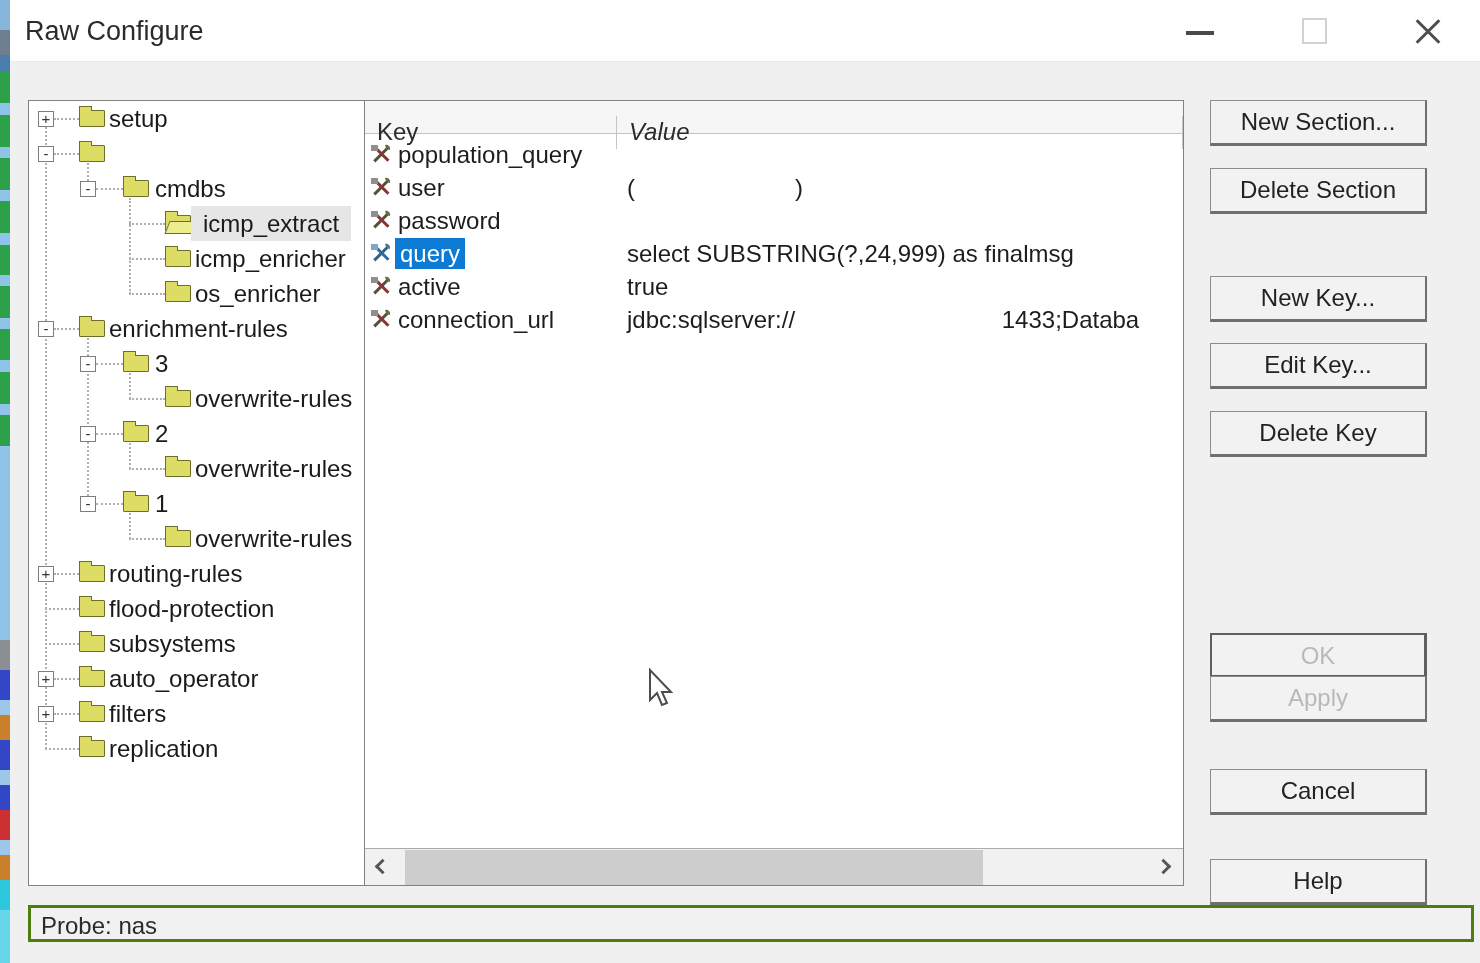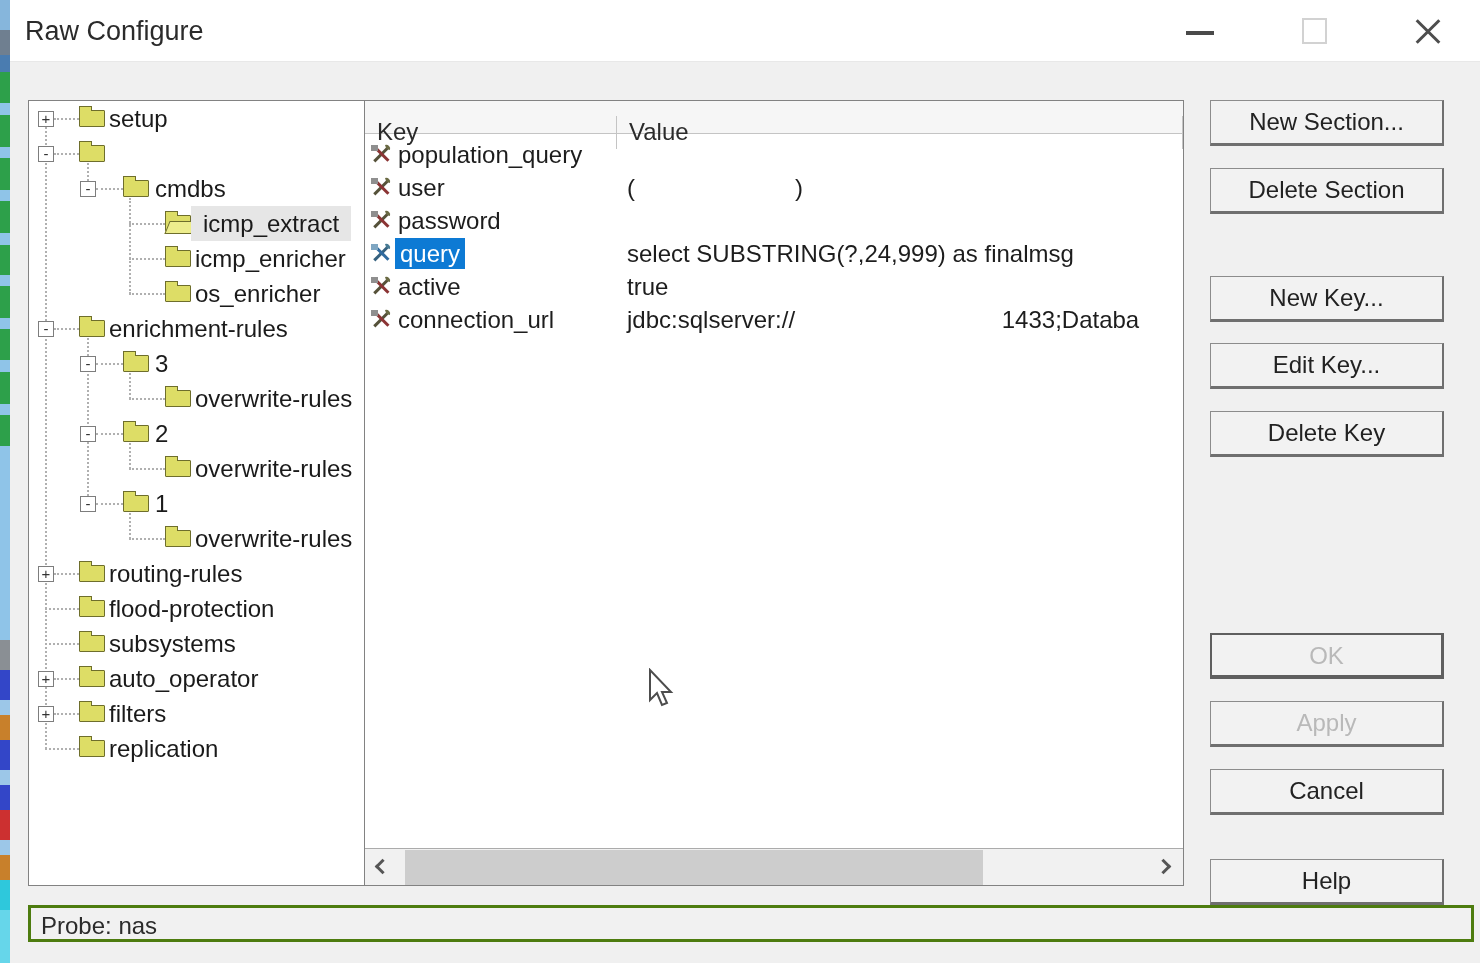--- a/index.html
+++ b/index.html
@@ -46,39 +46,39 @@
   .t1 .exp { left:51px; } .t1 .conn { left:67px; width:27px; }  .t1 .fold { left:94px; } .t1 .tlabel { left:126px; }
   .t2 .conn { left:100px; width:36px; } .t2 .fold { left:136px; } .t2 .tlabel { left:166px; }
 
   
   #kv-panel { position:absolute; left:364px; top:38px; width:820px; height:786px;
               background:#ffffff; border:1px solid #828282; overflow:hidden; }
   #kv-header { position:absolute; left:0; top:0; width:100%; height:33px; background:#f6f6f6;
                border-bottom:1px solid #c4c4c4; }
   .hcell { position:absolute; top:15px; height:33px; line-height:31px; font-size:24px; color:#2b2b2b;
            padding-left:12px; border-right:1px solid #c4c4c4; }
-  #hc-key { left:0; width:252px; } #hc-val { left:252px; width:566px; }
+  #hc-key { left:0; width:252px; } #hc-val { left:252px; width:566px;font-style:italic; }
   #kv-rows { position:absolute; left:0; top:37px; width:100%; }
   .krow { position:relative; height:33px; }
   .kicon { position:absolute; left:5px; top:5px; width:22px; height:22px; }
   .klabel { position:absolute; left:33px; top:0; height:33px; line-height:33px; font-size:24px; color:#1d1d1d; white-space:pre; }
   .klabel.sel { background:#0d7ad4; color:#ffffff; padding:0 5px; margin-left:-3px; height:31px; line-height:31px; top:1px; }
   .vlabel { position:absolute; left:262px; top:0; height:33px; line-height:33px; font-size:24px; color:#1d1d1d; white-space:pre; }
 
   
   #hscroll { position:absolute; left:0; bottom:0; width:100%; height:37px; background:#f1f1f1;
              border-top:1px solid #ababab; }
   #hthumb { position:absolute; left:40px; top:1px; width:578px; height:35px; background:#cdcdcd; }
   .chev { position:absolute; top:12px; width:11px; height:11px;
           border-left:3px solid #555; border-bottom:3px solid #555; }
   #chev-l { left:12px;  transform:rotate(45deg); }
   #chev-r { right:14px; transform:rotate(-135deg); }
 
   
-  .pushbtn { position:absolute; left:1210px; width:234px; height:46px; background:#f2f2f2;
+  .pushbtn { position:absolute; left:1210px; width:217px; height:46px; background:#f2f2f2;
              border:1px solid #8c8c8c; border-right:2px solid #6f6f6f; border-bottom:3px solid #6f6f6f;
              font-size:24px; color:#222; text-align:center; line-height:42px; }
   .pushbtn.default { border:2px solid #5f5f5f; border-right:3px solid #5f5f5f; border-bottom:4px solid #5f5f5f; }
   .pushbtn.disabled { color:#b9b9b9; }
 
   
   #status-bar { position:absolute; left:28px; top:843px; width:1446px; height:37px;
                 border:3px solid #4d7c0f; background:#f1f1f1; }
   #status-text { position:absolute; left:10px; top:0; height:35px; line-height:35px; font-size:24px; color:#2b2b2b; }
 
@@ -294,21 +294,21 @@
         <div class="chev" id="chev-r"></div>
       </div>
     </div>
 
     <div class="pushbtn" style="top:38px;">New Section...</div>
     <div class="pushbtn" style="top:106px;">Delete Section</div>
     <div class="pushbtn" style="top:214px;">New Key...</div>
     <div class="pushbtn" style="top:281px;">Edit Key...</div>
     <div class="pushbtn" style="top:349px;">Delete Key</div>
     <div class="pushbtn default disabled" style="top:571px;">OK</div>
-    <div class="pushbtn disabled" style="top:639px;">Apply</div>
+    <div class="pushbtn disabled" style="top:614px;">Apply</div>
     <div class="pushbtn" style="top:707px;">Cancel</div>
     <div class="pushbtn" style="top:760px;margin-top:37px;">Help</div>
 
     <div id="status-bar">
       <span id="status-text">Probe: nas</span>
     </div>
   </div>
 
   <div id="edge-strip">
       <div style="height: 30px; background: rgb(134, 182, 220);"></div>

